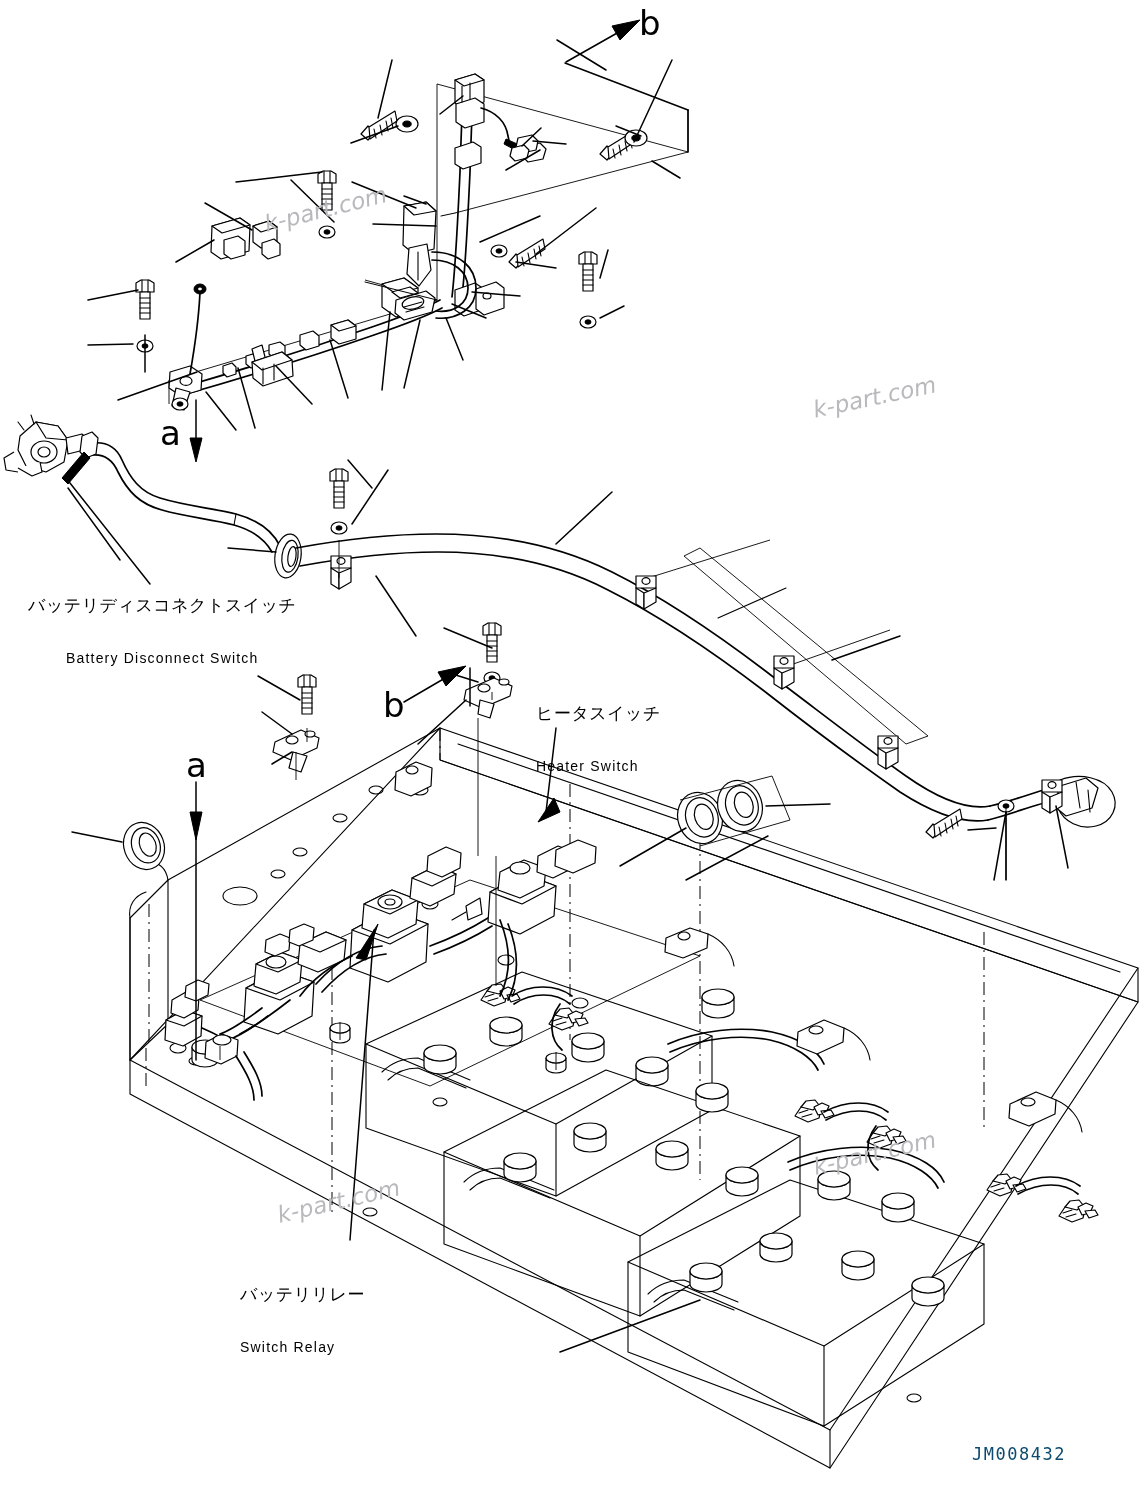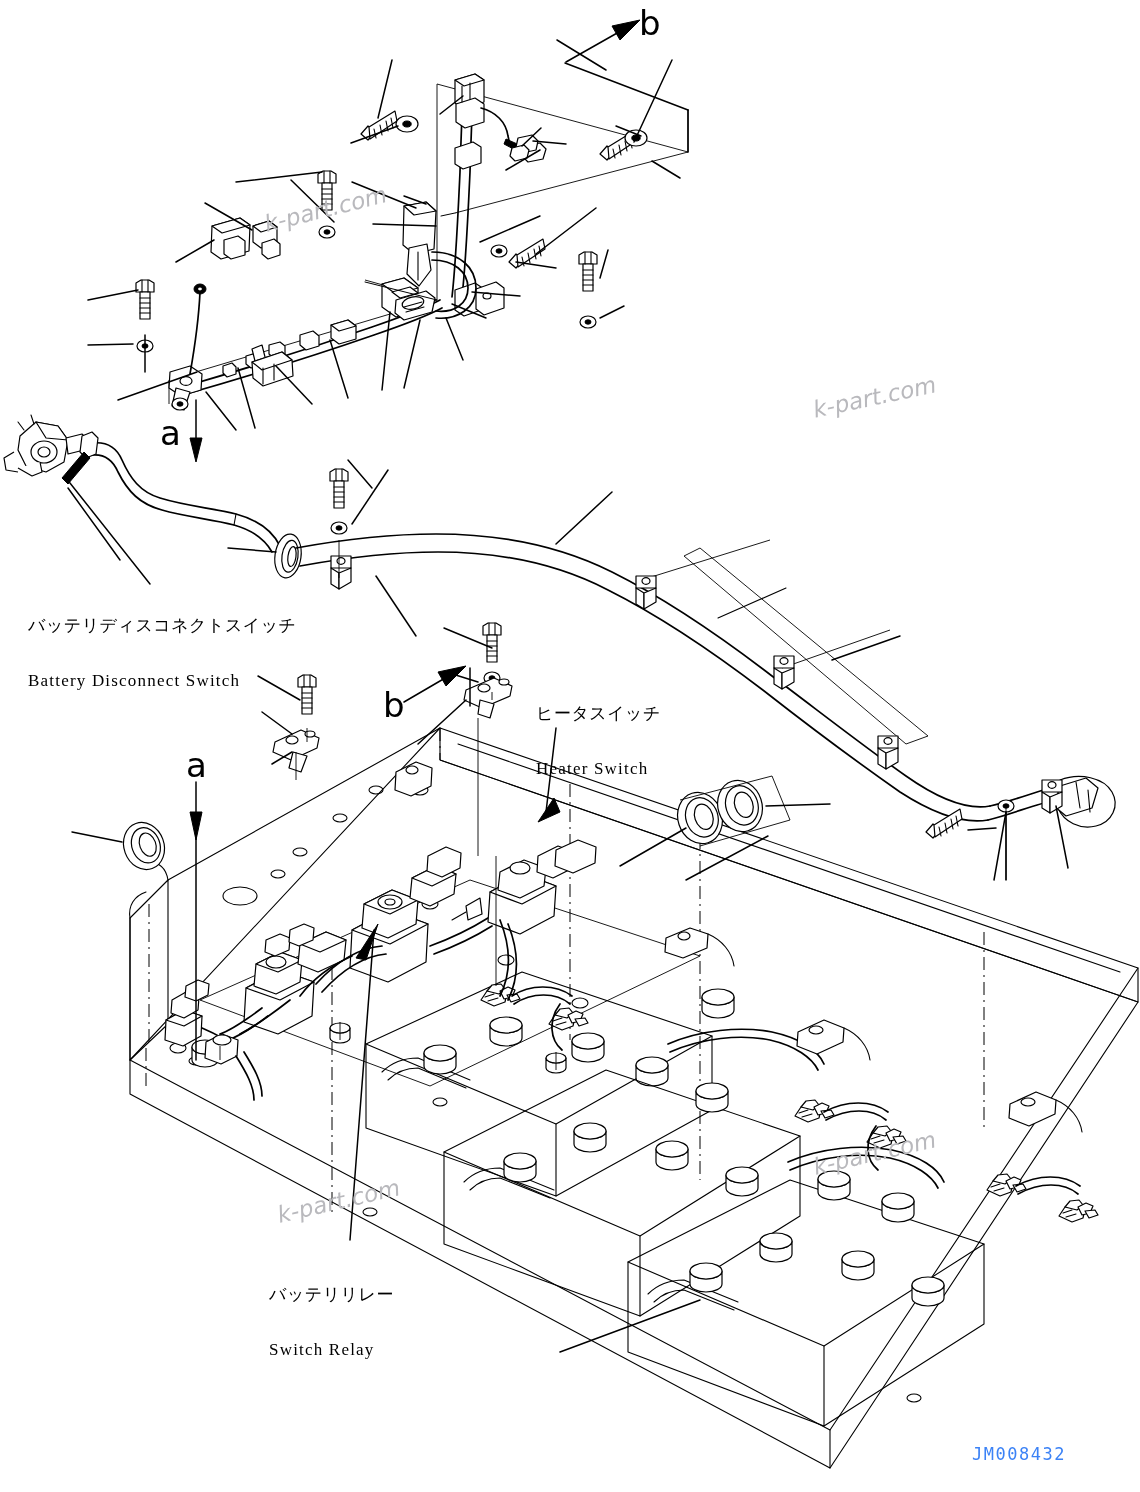--- a/index.html
+++ b/index.html
@@ -3,26 +3,26 @@
 <meta charset="utf-8">
 <style>
   html,body{margin:0;padding:0;background:#ffffff;}
   body{width:1140px;height:1492px;overflow:hidden;
        font-family:"DejaVu Sans Mono","Liberation Mono",monospace;}
   #sheet{position:relative;width:1140px;height:1492px;background:#fff;}
   svg{display:block;}
   .lbl{position:absolute;white-space:pre;color:#000;line-height:1.12;}
   .lbl .jp{font-family:"DejaVu Sans","Liberation Sans",sans-serif;
            font-size:17px;letter-spacing:.5px;display:block;}
-  .lbl .en{font-family:Liberation Serif, serif;
-           font-size:17px;letter-spacing:1.2px;display:block;font-weight:500;}
+  .lbl .en{font-family:Liberation Sans, sans-serif;
+           font-size:14px;letter-spacing:1.2px;display:block;font-weight:500;}
   .secmark{position:absolute;font-family:"DejaVu Sans","Liberation Sans",sans-serif;
            font-size:34px;color:#000;line-height:1;}
   .dwg{position:absolute;font-family:"DejaVu Sans Mono","Liberation Mono",monospace;
-       font-size:17px;letter-spacing:1.5px;color:#3b82f6;}
+       font-size:17px;letter-spacing:1.5px;color:#0c4a6e;}
   .wm{position:absolute;color:#b9b9bd;font-style:italic;
       font-family:"DejaVu Sans","Liberation Sans",sans-serif;
       font-size:23px;white-space:nowrap;pointer-events:none;}
 </style>
 </head>
 <body>
 
 <div id="sheet">
 
 <svg id="art" width="1140" height="1492" viewBox="0 0 1140 1492" xmlns="http://www.w3.org/2000/svg">
@@ -586,31 +586,31 @@
 
     <path class="ld" d="M556,728 L546,812"></path>
     <path class="fk" d="M538,822 L554,798 L560,812 Z"></path>
 
     <path class="ld" d="M560,1352 L700,1300"></path>
 
     <path class="ld" d="M150,584 L66,478"></path>
   </g>
 </svg>
 
-<div class="lbl" style="left:28px;top:580px;">
+<div class="lbl" style="left:28px;top:560px;text-align:center;">
   <span class="jp">バッテリディスコネクトスイッチ</span>
   <span class="en">Battery Disconnect Switch</span>
 </div>
 
 <div class="lbl" style="left:536px;top:668px;">
   <span class="jp">ヒータスイッチ</span>
   <span class="en">Heater Switch</span>
 </div>
 
-<div class="lbl" style="left:240px;top:1249px;margin-left:29px;">
+<div class="lbl" style="left:240px;top:1249px;">
   <span class="jp">バッテリリレー</span>
   <span class="en">Switch Relay</span>
 </div>
 
 
 <div class="secmark" style="left:160px;top:416px;">a</div>
 <div class="secmark" style="left:639px;top:6px;">b</div>
 <div class="secmark" style="left:186px;top:748px;">a</div>
 <div class="secmark" style="left:383px;top:688px;">b</div>
 

